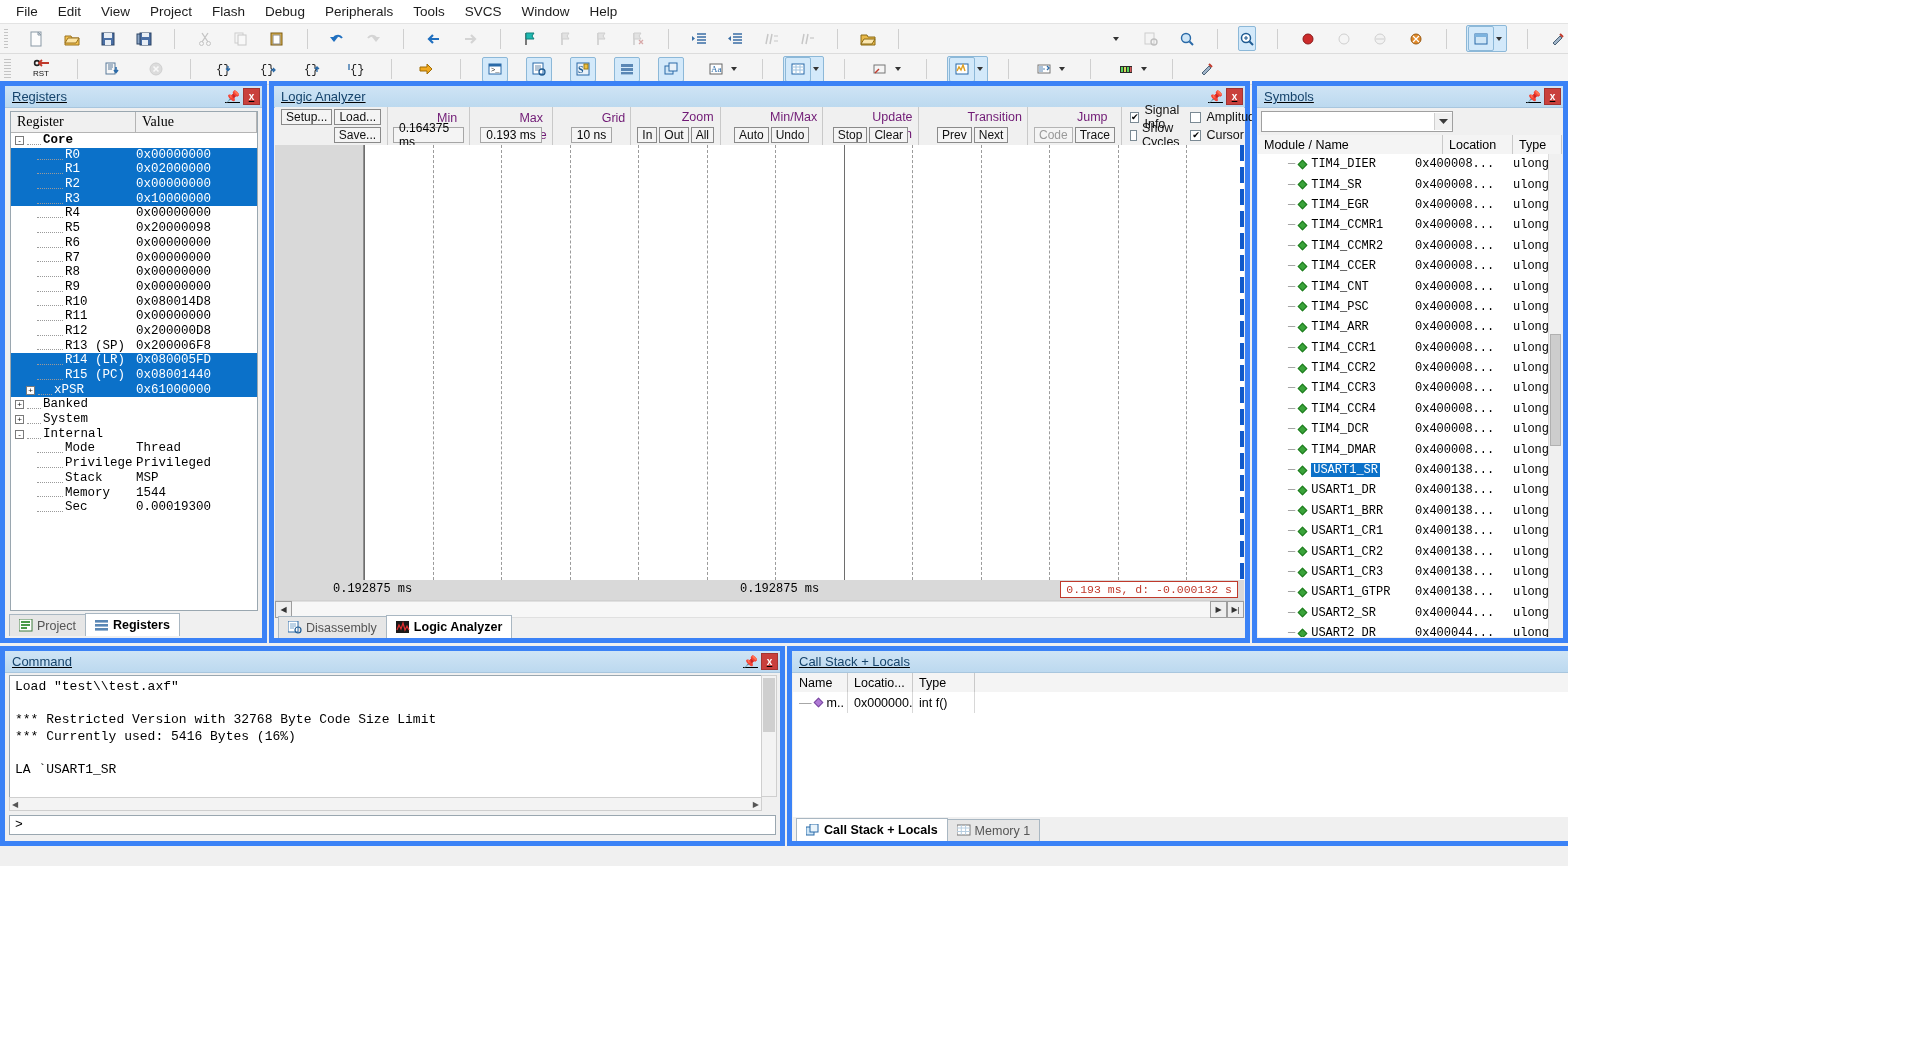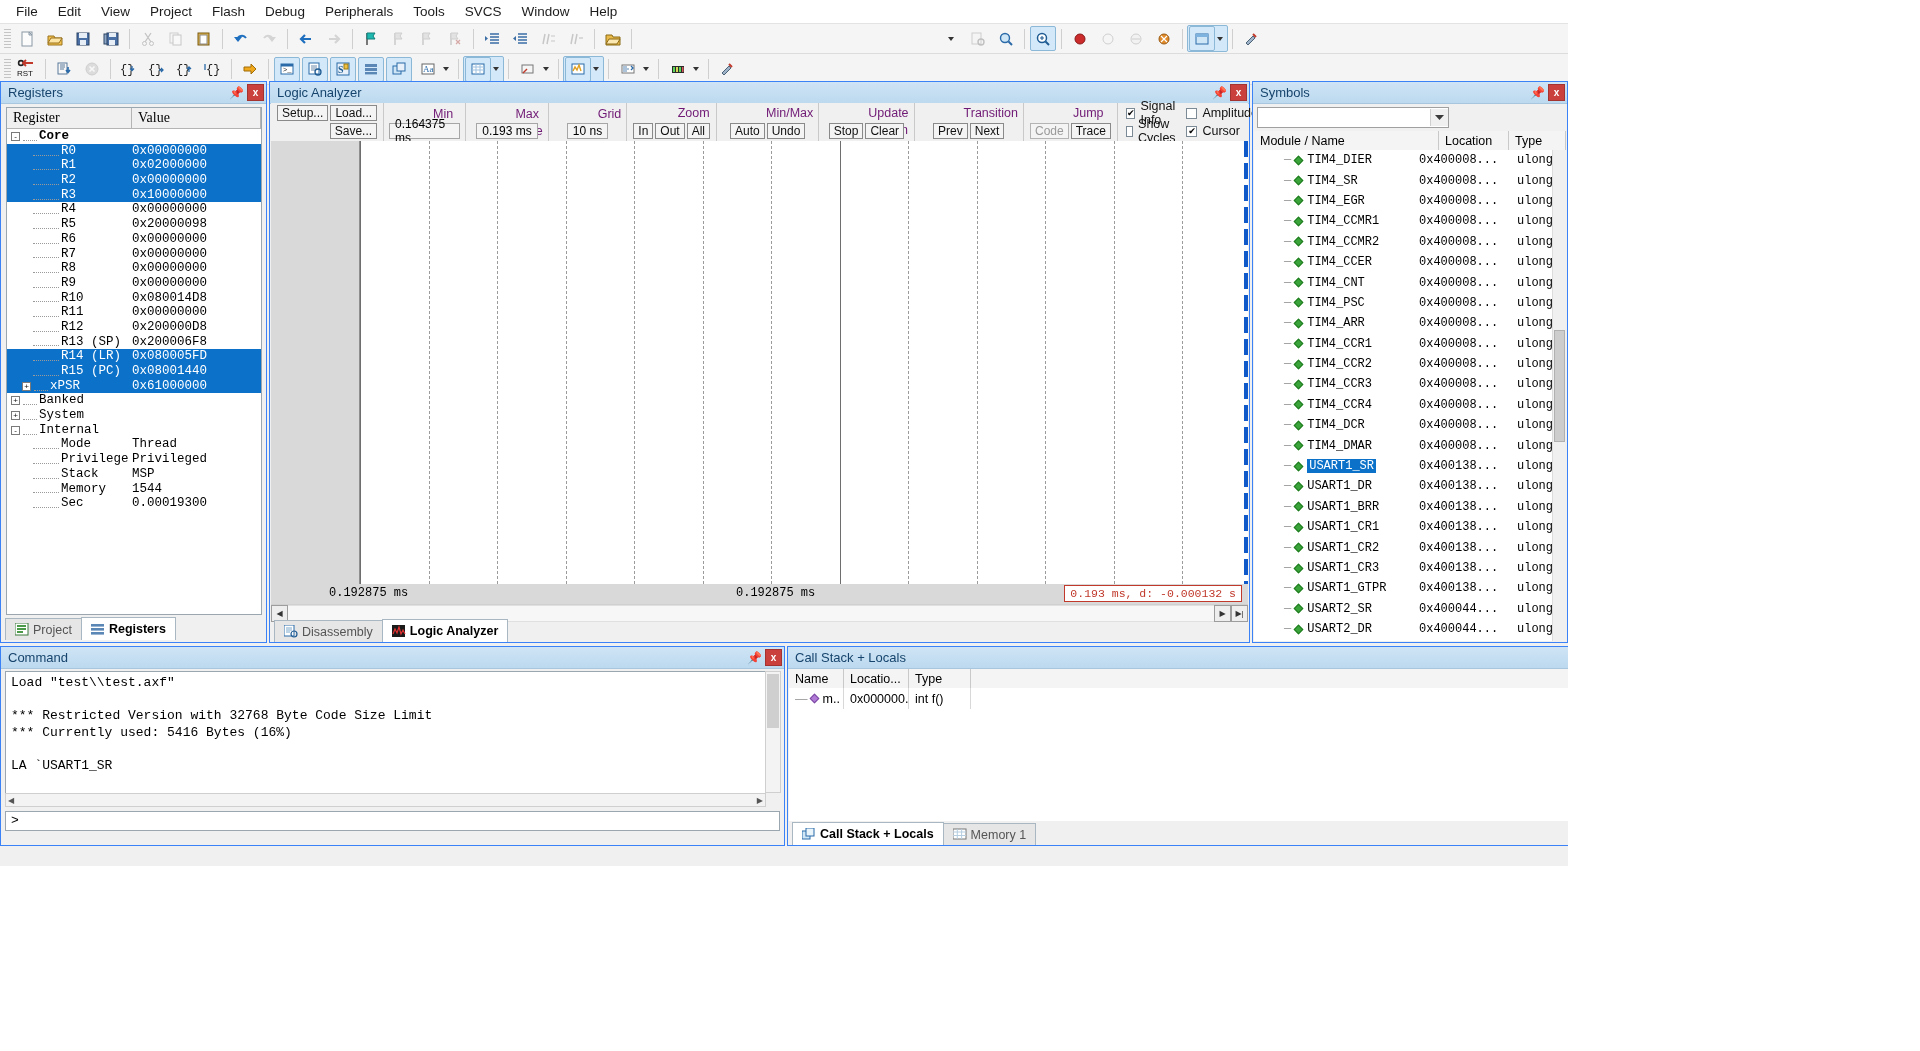--- a/index.html
+++ b/index.html
@@ -20,36 +20,36 @@
   }
   
   .menubar{
     height:23px;background:#ffffff;display:flex;align-items:center;
     padding-left:6px;border-bottom:1px solid #e3e3e3;
   }
   .menubar .mi{padding:3px 10px;font-size:13.5px;color:#1c1c1c;white-space:nowrap;}
   
   .toolbar{
     height:29px;background:#f5f5f5;display:flex;align-items:center;
-    border-bottom:1px solid #dcdcdc;padding-left:4px;
+    border-bottom:1px solid #dcdcdc;padding-left:4px;gap:16px;
   }
   .toolbar.second{height:30px;background:#f4f4f4;}
   .grip{width:7px;height:20px;margin-right:2px;
     background:repeating-linear-gradient(to bottom,#c4c4c4 0 1px,transparent 1px 3px);}
   .tb{width:24px;height:23px;display:flex;align-items:center;justify-content:center;
       margin:0 1px;border:1px solid transparent;border-radius:2px;position:relative;}
   .tb.sel{background:#d3e9fa;border-color:#8cb8d8;}
   .tb.dis{opacity:.42;}
   .sep{width:1px;height:20px;background:#cfcfcf;margin:0 4px;}
   .caret{width:0;height:0;border-left:3px solid transparent;border-right:3px solid transparent;
     border-top:4px solid #333;margin-left:1px;}
   .tbwide{display:flex;align-items:center;border:1px solid transparent;border-radius:2px;}
   .tbwide.sel{background:#d3e9fa;border-color:#8cb8d8;}
   
-  .panel{position:absolute;background:#f0f0f0;border:1px solid #3b82f6;box-sizing:border-box;}
+  .panel{position:absolute;background:#f0f0f0;border:5px solid #3b82f6;box-sizing:border-box;text-decoration:underline;}
   .ptitle{
     height:21px;background:linear-gradient(to bottom,#cfe4f5,#bcd9ef);
     display:flex;align-items:center;padding:0 2px 0 7px;
     font-size:13px;color:#16446c;border-bottom:1px solid #a8c6de;
   }
   .ptitle .t{flex:1;white-space:nowrap;}
   .pinbtn{width:15px;height:15px;display:flex;align-items:center;justify-content:center;
     font-size:12px;color:#27394b;margin-right:3px;}
   .closebtn{width:15px;height:15px;background:#c9403c;color:#fff;font-size:10px;font-weight:bold;
     display:flex;align-items:center;justify-content:center;border:1px solid #a33330;}

